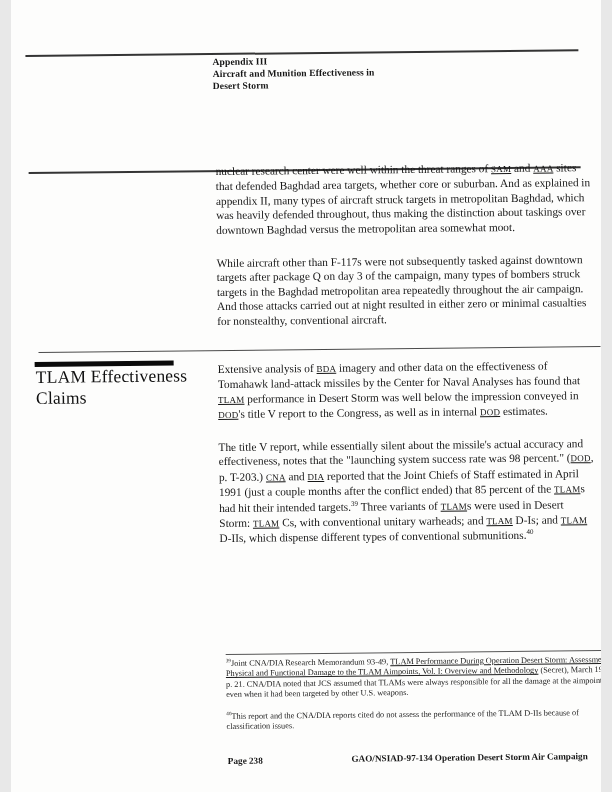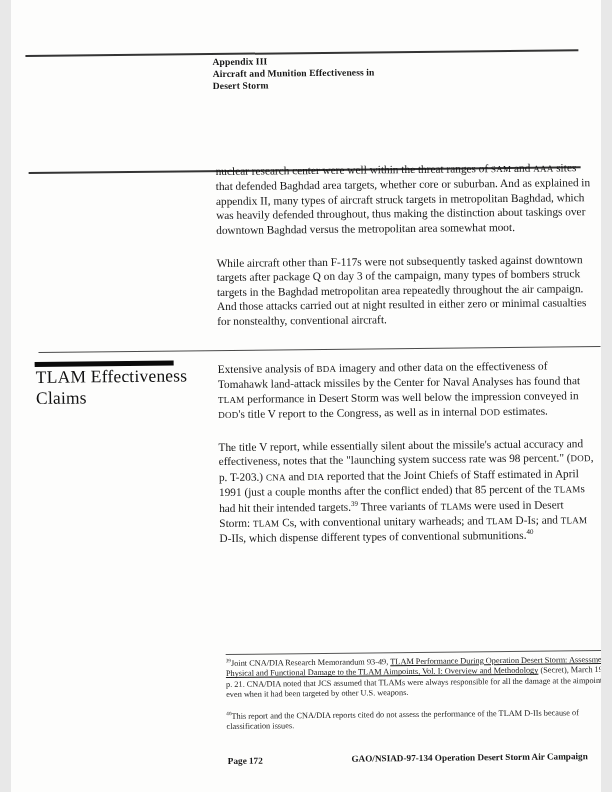--- a/index.html
+++ b/index.html
@@ -56,21 +56,21 @@
 
   .footer-page{
     position:absolute;left:213px;top:755px;
     font-size:9.2px;font-weight:bold;
   }
   .footer-report{
     position:absolute;right:17px;top:754px;
     font-size:9.2px;font-weight:bold;text-align:right;
   }
 
-  .sc{font-size:0.8em;letter-spacing:0.2px;}
+  .sc{font-size:0.8em;letter-spacing:0.2px;text-decoration:underline;}
   .ul{text-decoration:underline;}
   sup{font-size:0.62em;line-height:0;vertical-align:super;font-family:Liberation Serif, serif;}
 </style>
 </head>
 <body>
 
 <div class="page">
   <div class="sheet">
 
     <div class="rule rule-header"></div>
@@ -90,17 +90,17 @@
     <div class="rule bar-section"></div>
     <div class="section-heading">TLAM Effectiveness Claims</div>
 
     <div class="para p3"><span>Extensive analysis of </span><span class="sc">BDA</span><span> imagery and other data on the effectiveness of Tomahawk land-attack missiles by the Center for Naval Analyses has found that </span><span class="sc">TLAM</span><span> performance in Desert Storm was well below the impression conveyed in </span><span class="sc">DOD</span><span>'s title V report to the Congress, as well as in internal </span><span class="sc">DOD</span><span> estimates.</span></div>
     <div class="para p4"><span>The title V report, while essentially silent about the missile's actual accuracy and effectiveness, notes that the "launching system success rate was 98 percent." (</span><span class="sc">DOD</span><span>, p. T-203.) </span><span class="sc">CNA</span><span> and </span><span class="sc">DIA</span><span> reported that the Joint Chiefs of Staff estimated in April 1991 (just a couple months after the conflict ended) that 85 percent of the </span><span class="sc">TLAM</span><span>s had hit their intended targets.</span><sup>39</sup><span> Three variants of </span><span class="sc">TLAM</span><span>s were used in Desert Storm: </span><span class="sc">TLAM</span><span> Cs, with conventional unitary warheads; and </span><span class="sc">TLAM</span><span> D-Is; and </span><span class="sc">TLAM</span><span> D-IIs, which dispense different types of conventional submunitions.</span><sup>40</sup></div>
 
     <div class="rule rule-footnote"></div>
     <div class="footnote fn39"><sup>39</sup><span>Joint CNA/DIA Research Memorandum 93-49, </span><span class="ul">TLAM Performance During Operation Desert Storm: Assessment of Physical and Functional Damage to the TLAM Aimpoints, Vol. I: Overview and Methodology</span><span> (Secret), March 1994, p. 21. CNA/DIA noted that JCS assumed that TLAMs were always responsible for all the damage at the aimpoint, even when it had been targeted by other U.S. weapons.</span></div>
     <div class="footnote fn40"><sup>40</sup><span>This report and the CNA/DIA reports cited do not assess the performance of the TLAM D-IIs because of classification issues.</span></div>
 
-    <div class="footer-page">Page 172</div>
+    <div class="footer-page">Page 238</div>
     <div class="footer-report">GAO/NSIAD-97-134 Operation Desert Storm Air Campaign</div>
 
   </div>
 </div>
 
 </body></html>

